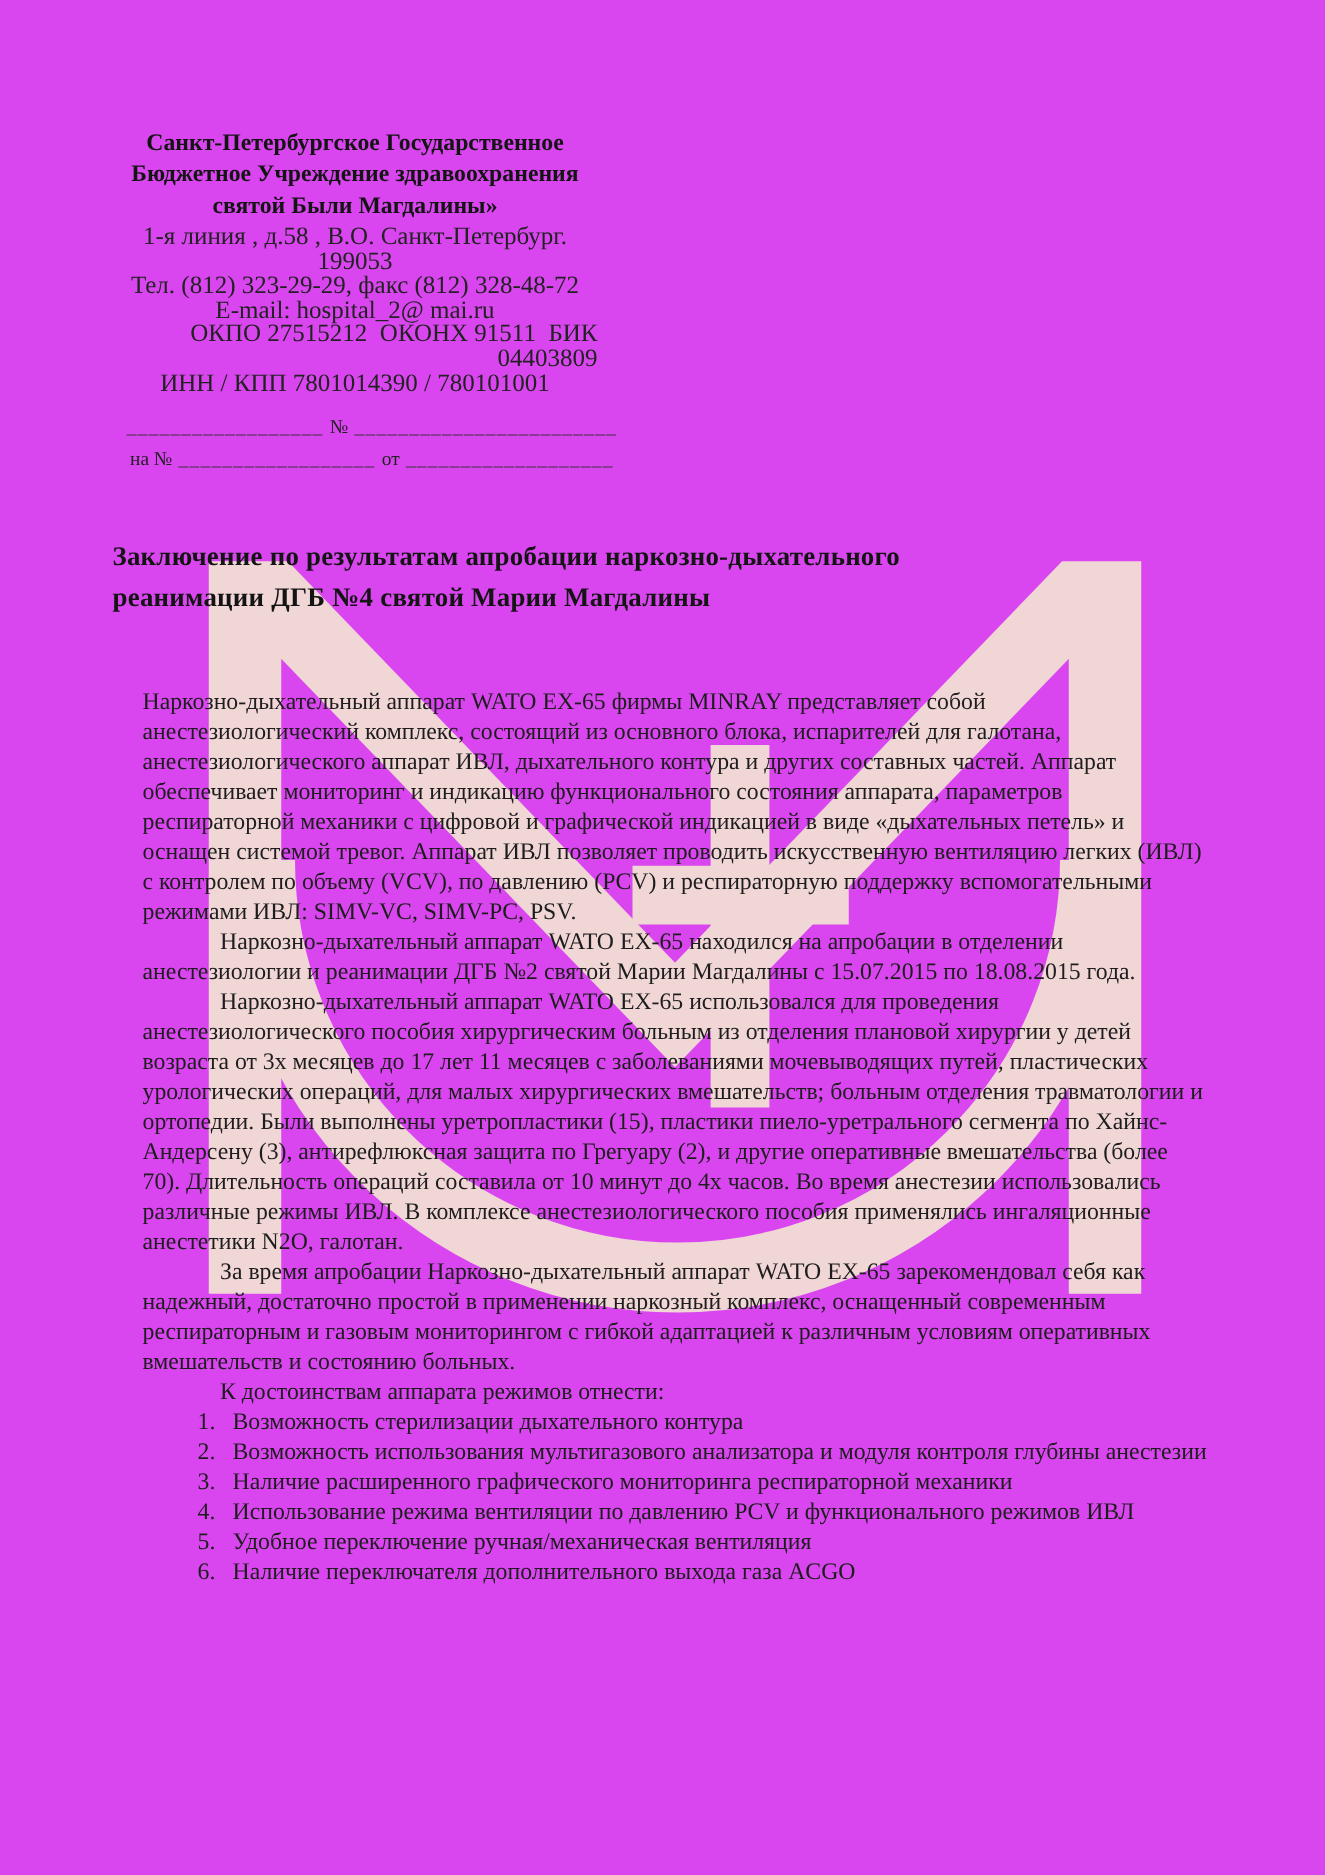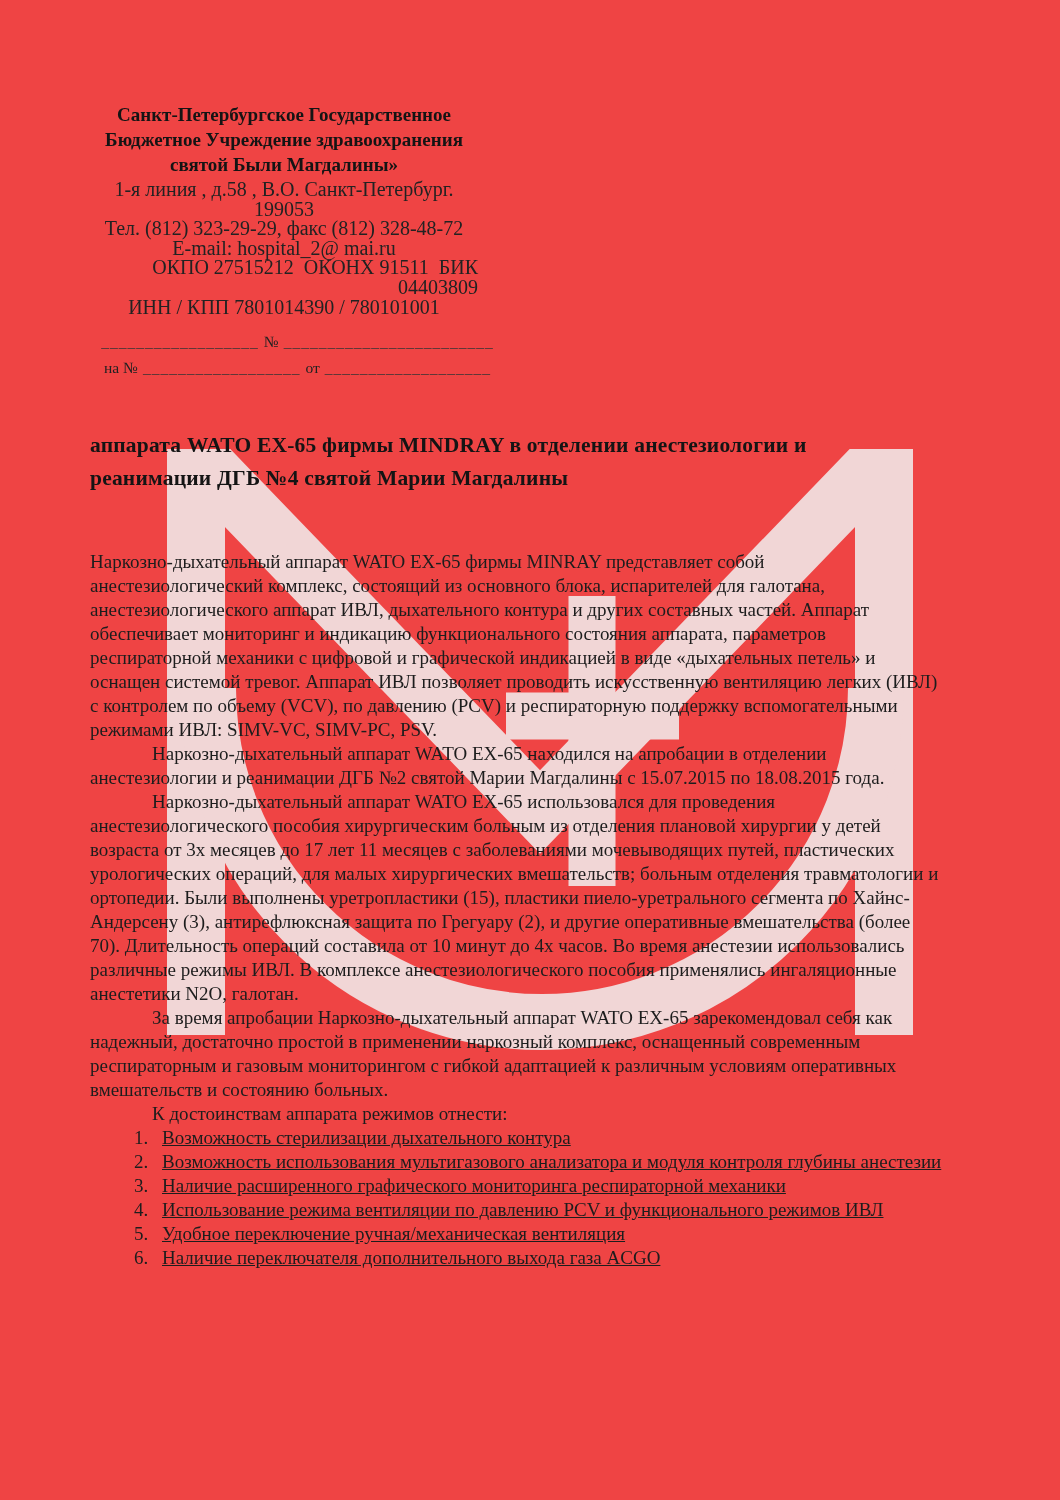--- a/index.html
+++ b/index.html
@@ -1,19 +1,19 @@
 <!DOCTYPE html>
 <html lang="ru"><head>
 <meta charset="utf-8">
 <style>
   html, body { margin:0; padding:0; background:#ffffff; }
   .page {
     position:relative;
     width:1060px; height:1500px;
-    background:#ef4444;
+    background:#d946ef;
     overflow:hidden;
     font-family:"Liberation Serif","DejaVu Serif",serif;
     color:#1e1e1e;
   }
   .watermark { position:absolute; top:0; left:0; z-index:0; }
   .content { position:relative; z-index:1; padding-left:90px; width:860px; }
 
   
   .letterhead { padding-top:102px; width:388px; text-align:center; }
   .org-line { font-weight:bold; font-size:19px; line-height:25px; color:#141414; }
@@ -24,24 +24,24 @@
   
   .ref { margin-top:12px; font-size:15.5px; color:#333; width:420px;text-align:center; }
   .ref-line { line-height:26px; white-space:nowrap; letter-spacing:1px; }
   .ref-line .lbl { letter-spacing:0; color:#222; }
   .ref-line span { margin-right:5px; }
 
   
   .title { margin-top:48px; font-weight:bold; font-size:21.5px; line-height:32.5px; color:#141414; letter-spacing:0.2px; }
 
   
-  .body { margin-top:56px; font-size:19px; line-height:24px; width:852px; color:#1d1d1d; }
+  .body { margin-top:56px; font-size:19px; line-height:24px; width:852px; color:#1d1d1d;margin-left:24px; }
   .para { margin:0; text-indent:62px; }
   .para.no-indent { text-indent:0; }
-  .adv-list { margin:0; padding-left:63px;text-decoration:underline; }
+  .adv-list { margin:0; padding-left:63px; }
   .adv-list li { padding-left:9px; line-height:24px; }
 </style>
 </head>
 <body>
 
 <div class="page">
 
   <svg class="watermark" width="1060" height="1500" viewBox="0 0 1060 1500" aria-hidden="true">
     <g fill="none" stroke="#f1d6d6">
       <path d="M 196 1035 L 196 478 L 218 478 L 540 812 L 862 478 L 884 478 L 884 1035" stroke-width="58" stroke-linejoin="miter"></path>
@@ -68,21 +68,21 @@
     <div class="ref">
       <div class="ref-line">
         <span>__________________</span><span class="lbl">№</span><span>________________________</span>
       </div>
       <div class="ref-line">
         <span class="lbl">на №</span><span>__________________</span><span class="lbl">от</span><span>___________________</span>
       </div>
     </div>
 
     <div class="title">
-      <div>аппарата WATO EX-65 фирмы MINDRAY в отделении анестезиологии и</div>
+      <div>Заключение по результатам апробации наркозно-дыхательного</div>
       <div>реанимации ДГБ №4 святой Марии Магдалины</div>
     </div>
 
     <div class="body">
       <p class="para no-indent">Наркозно-дыхательный аппарат WATO EX-65 фирмы MINRAY представляет собой анестезиологический комплекс, состоящий из основного блока, испарителей для галотана, анестезиологического аппарат ИВЛ, дыхательного контура и других составных частей. Аппарат обеспечивает мониторинг и индикацию функционального состояния аппарата, параметров респираторной механики с цифровой и графической индикацией в виде «дыхательных петель» и оснащен системой тревог. Аппарат ИВЛ позволяет проводить искусственную вентиляцию легких (ИВЛ) с контролем по объему (VCV), по давлению (PCV) и респираторную поддержку вспомогательными режимами ИВЛ: SIMV-VC, SIMV-PC, PSV.</p>
       <p class="para">Наркозно-дыхательный аппарат WATO EX-65 находился на апробации в отделении анестезиологии и реанимации ДГБ №2 святой Марии Магдалины с 15.07.2015 по 18.08.2015 года.</p>
       <p class="para">Наркозно-дыхательный аппарат WATO EX-65 использовался для проведения анестезиологического пособия хирургическим больным из отделения плановой хирургии у детей возраста от 3х месяцев до 17 лет 11 месяцев с заболеваниями мочевыводящих путей, пластических урологических операций, для малых хирургических вмешательств; больным отделения травматологии и ортопедии. Были выполнены уретропластики (15), пластики пиело-уретрального сегмента по Хайнс-Андерсену (3), антирефлюксная защита по Грегуару (2), и другие оперативные вмешательства (более 70). Длительность операций составила от 10 минут до 4х часов. Во время анестезии использовались различные режимы ИВЛ. В комплексе анестезиологического пособия применялись ингаляционные анестетики N2O, галотан.</p>
       <p class="para">За время апробации Наркозно-дыхательный аппарат WATO EX-65 зарекомендовал себя как надежный, достаточно простой в применении наркозный комплекс, оснащенный современным респираторным и газовым мониторингом с гибкой адаптацией к различным условиям оперативных вмешательств и состоянию больных.</p>
       <p class="para">К достоинствам аппарата режимов отнести:</p>
       <ol class="adv-list">

